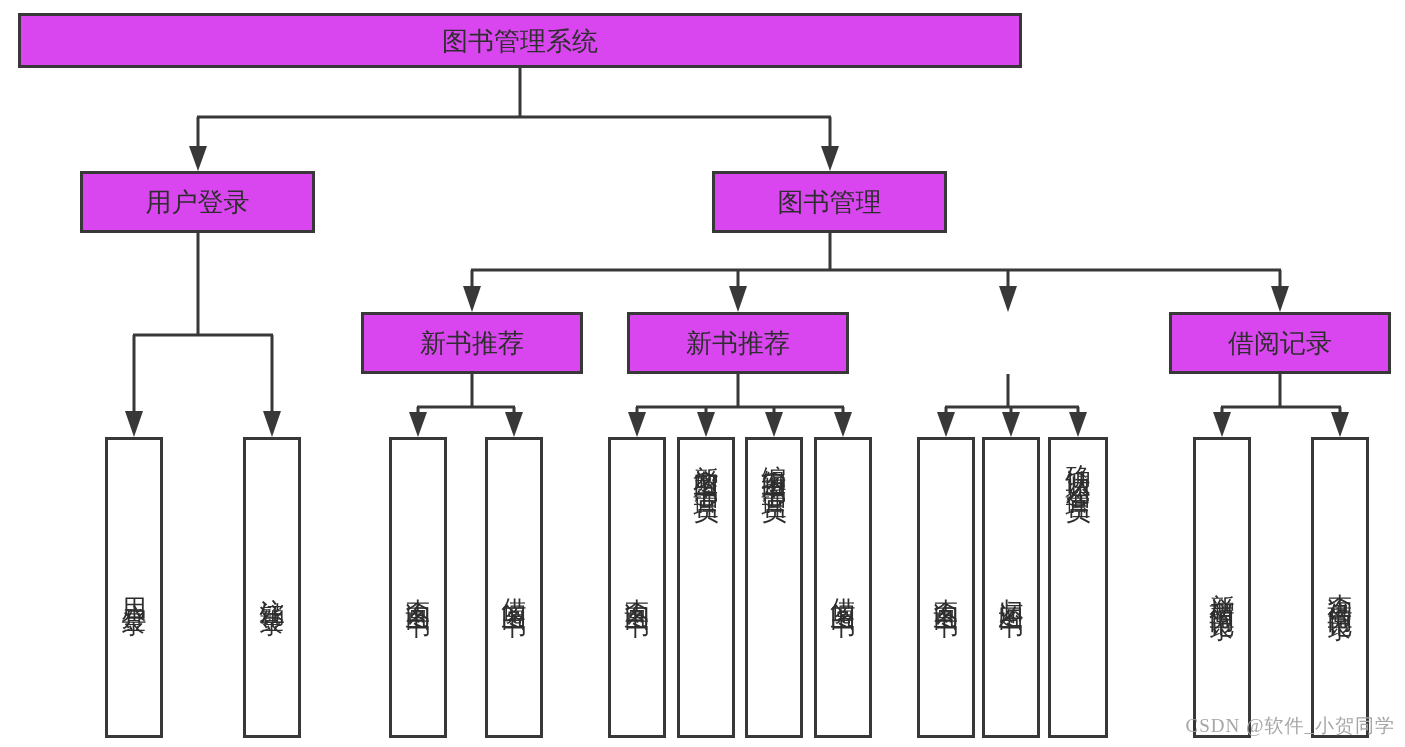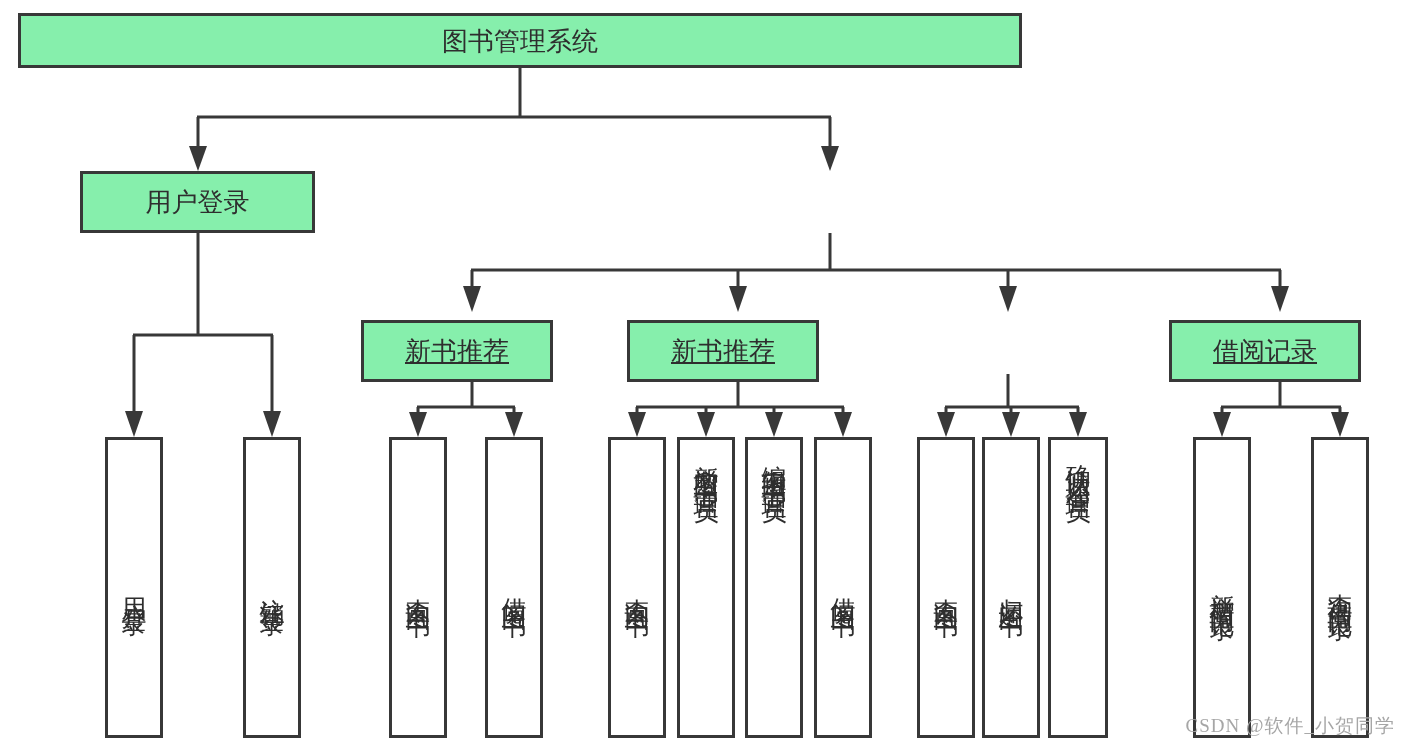--- a/index.html
+++ b/index.html
@@ -15,29 +15,29 @@
     background:var(--bg);
     font-family:"Liberation Sans","DejaVu Sans",sans-serif;
     overflow:hidden;
   }
   .wires{position:absolute;inset:0;width:1405px;height:747px;}
   .wires .ln{stroke:var(--line);stroke-width:3;fill:none;}
   .wires .ah{fill:var(--line);stroke:none;}
   .node{
     position:absolute;box-sizing:border-box;
     border:3px solid var(--line);
-    background:#86efac;color:var(--text);
+    background:#d946ef;color:var(--text);
     display:flex;align-items:center;justify-content:center;
     font-size:26px;line-height:1;white-space:nowrap;
   }
   .root{left:18px;top:13px;width:1004px;height:55px;}
   .lvl2{top:171px;width:235px;height:62px;}
   .lvl2.a{left:80px;}
   .lvl2.b{left:712px;}
-  .lvl3{top:320px;width:192px;height:62px;text-decoration:underline;}
+  .lvl3{top:312px;width:222px;height:62px;}
   .leaf{
     position:absolute;box-sizing:border-box;top:437px;
     width:58px;height:301px;
     border:3px solid var(--line);background:#fff;color:var(--text);
     display:flex;align-items:center;justify-content:center;
   }
   .leaf>span{
     writing-mode:vertical-rl;text-orientation:mixed;
     font-size:25px;letter-spacing:5px;line-height:1;color:var(--text);
   }
@@ -93,20 +93,21 @@
     <g>
       <path class="ln" d="M1280 374 V407 M1221 407 H1341 M1222 407 V414 M1340 407 V414"></path>
       <polygon class="ah" points="1213,412 1231,412 1222,437"></polygon>
       <polygon class="ah" points="1331,412 1349,412 1340,437"></polygon>
     </g>
   </svg>
 
   <div class="node root">图书管理系统</div>
 
   <div class="node lvl2 a">用户登录</div>
+  <div class="node lvl2 b">图书管理</div>
 
   <div class="node lvl3" style="left:361px">新书推荐</div>
   <div class="node lvl3" style="left:627px">新书推荐</div>
   <div class="node lvl3" style="left:1169px">借阅记录</div>
 
   <div class="leaf" style="left:105px">
     <span>用户登录</span>
   </div>
   <div class="leaf" style="left:243px">
     <span>注销登录</span>

